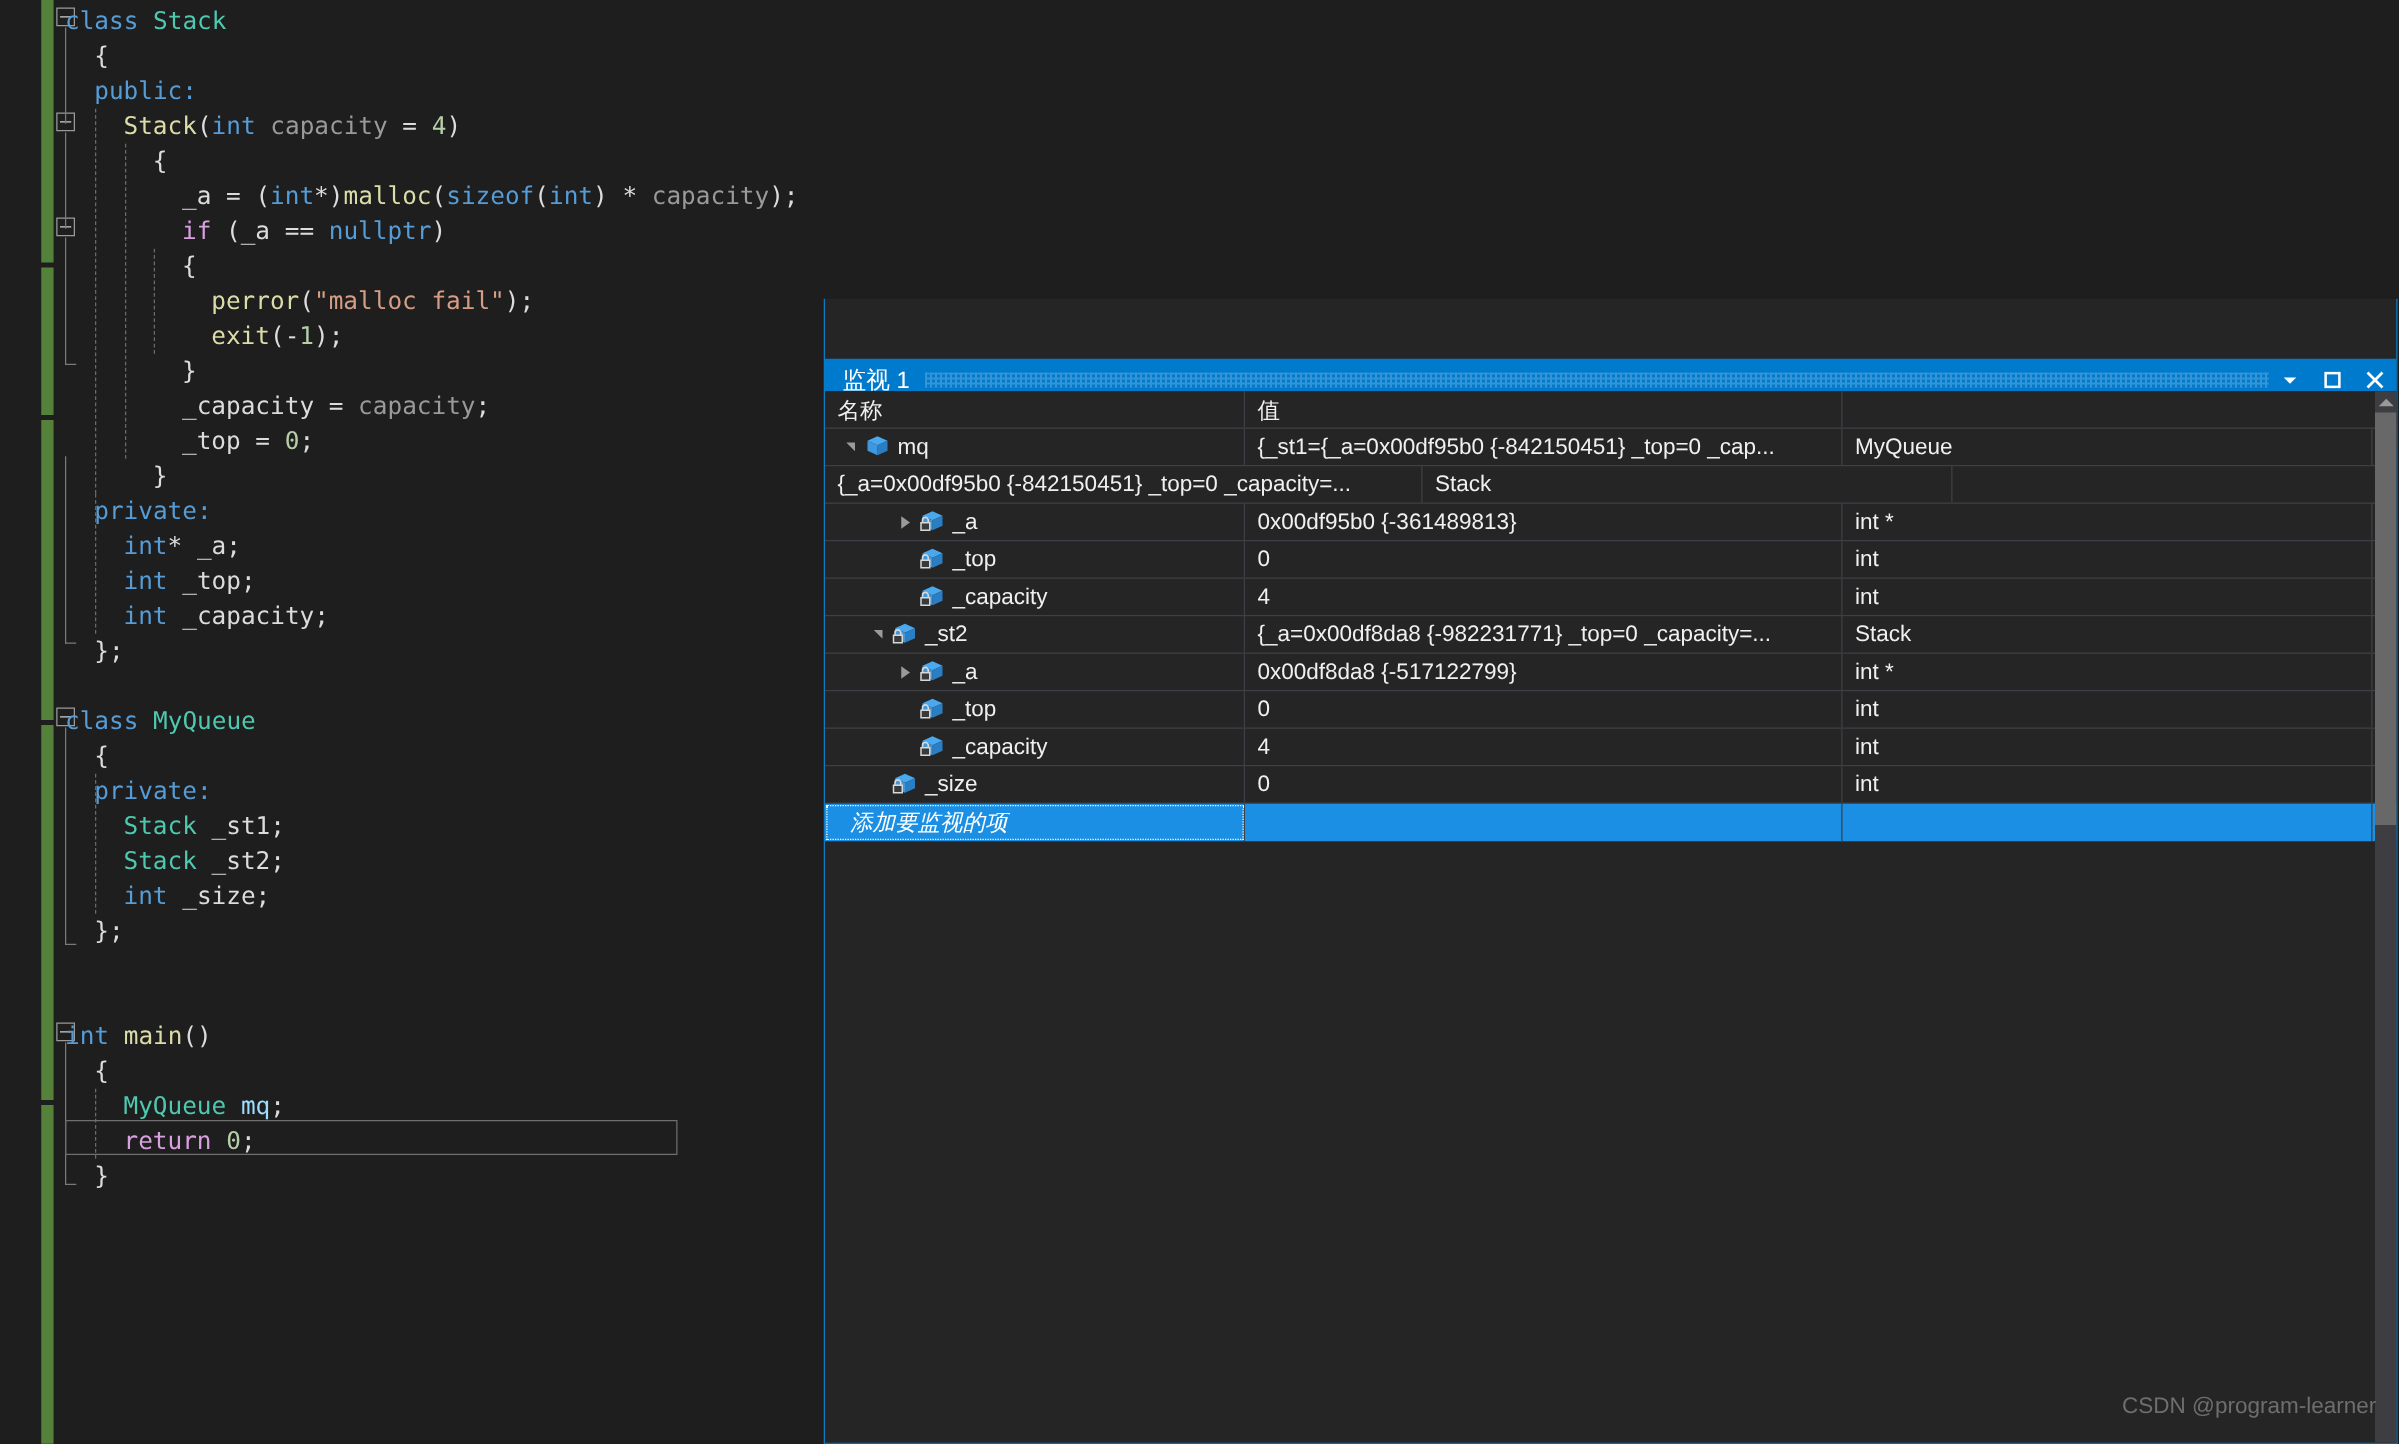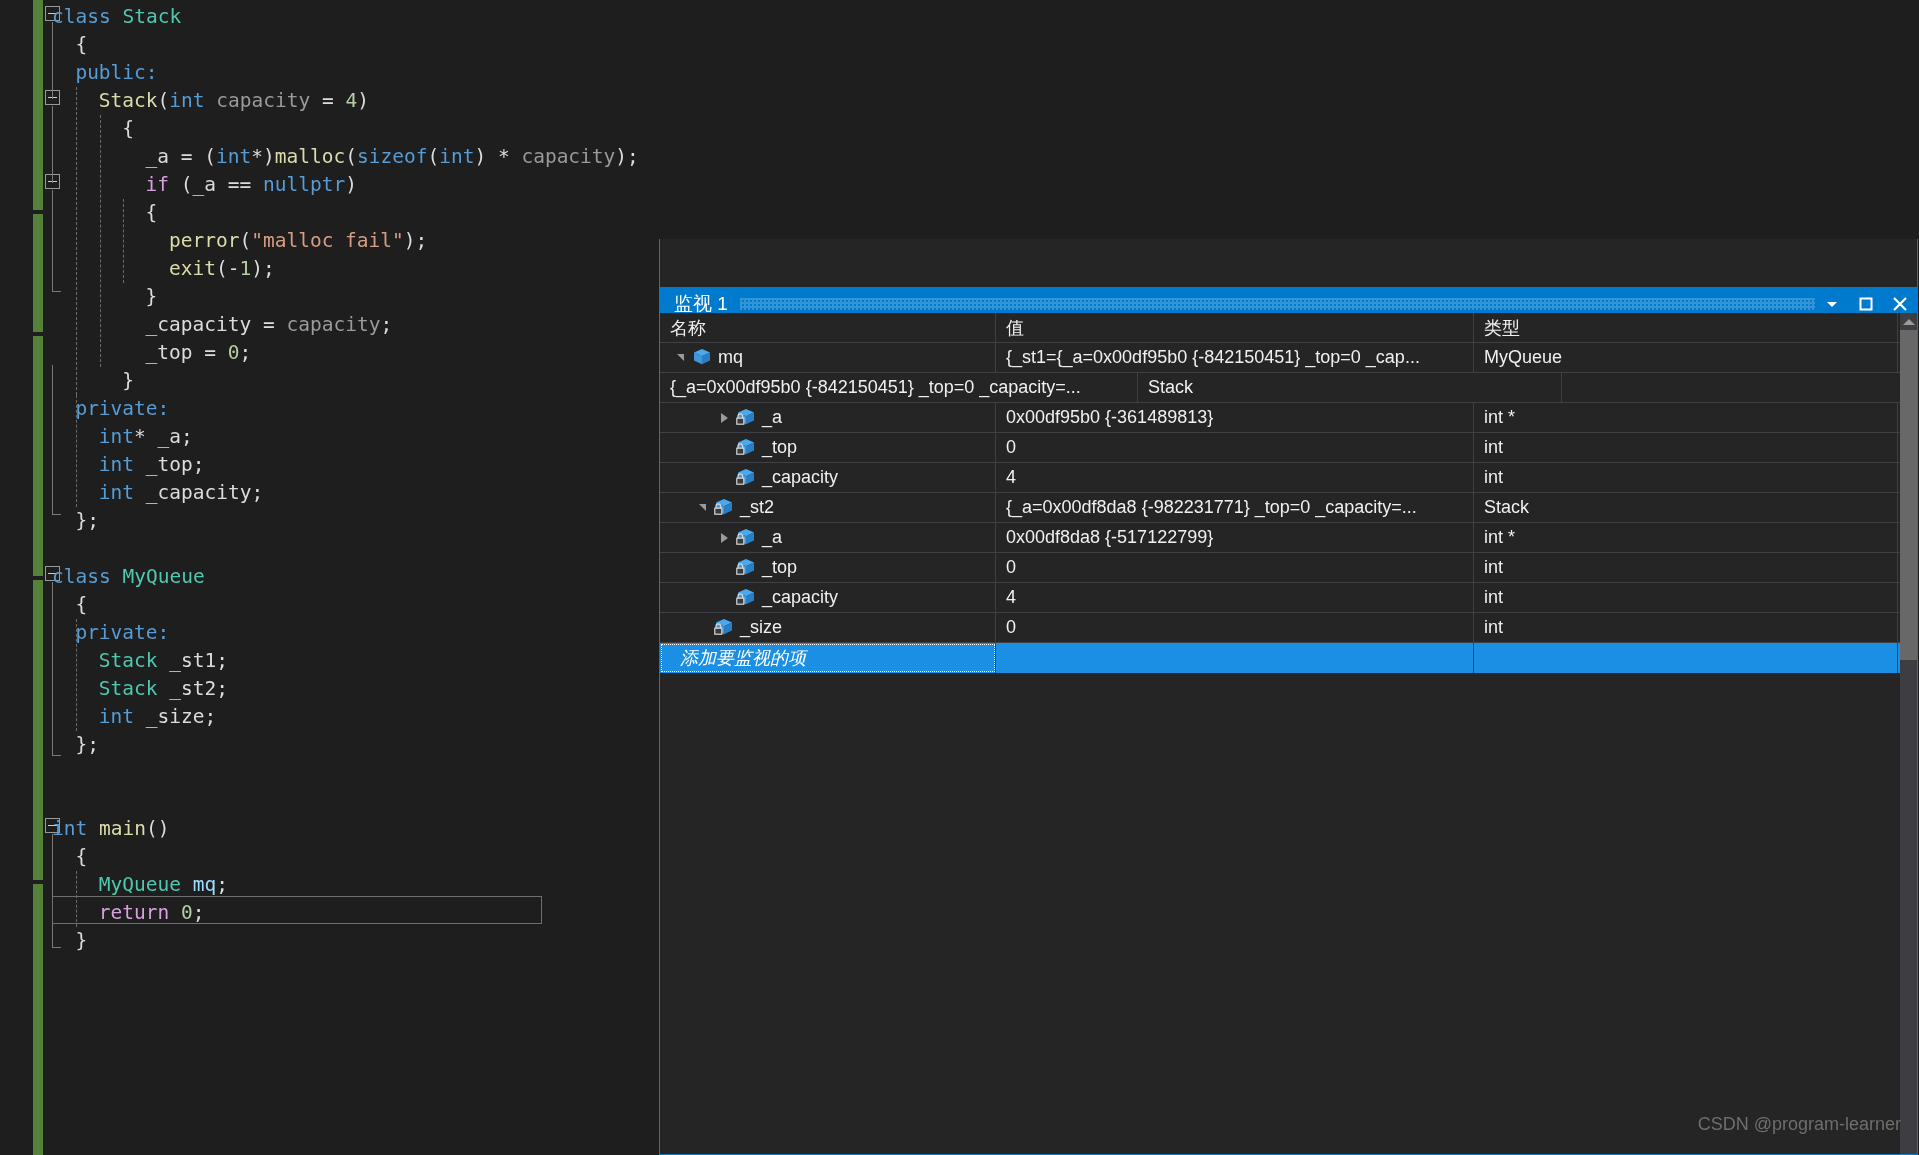--- a/index.html
+++ b/index.html
@@ -365,21 +365,20 @@
         <path d="M6 2 L6 12 M4 2 L8 2 M4 9 L8 9" stroke="#e6e6e6" stroke-width="1.6" fill="none"></path>
         <text x="9" y="18" font-size="9" fill="#e6e6e6" font-family="DejaVu Sans, sans-serif">ab</text>
       </svg>
     </span>
   </div>
 
   <div id="grid">
     <div id="grid-head">
       <div class="hcell col-name">名称</div>
       <div class="hcell col-value">值</div>
-      <div class="hcell col-type">类型</div>
     </div>
     <div id="grid-body">
         <div class="row">
           <div class="cell name col-name">
             <span style="display: inline-block; flex: 0 0 10px;"></span>
             <span class="expander">
               <span class="tri-open"></span>
             </span>
             <span class="varicon">
               <svg width="22" height="22" viewBox="0 0 22 22">

